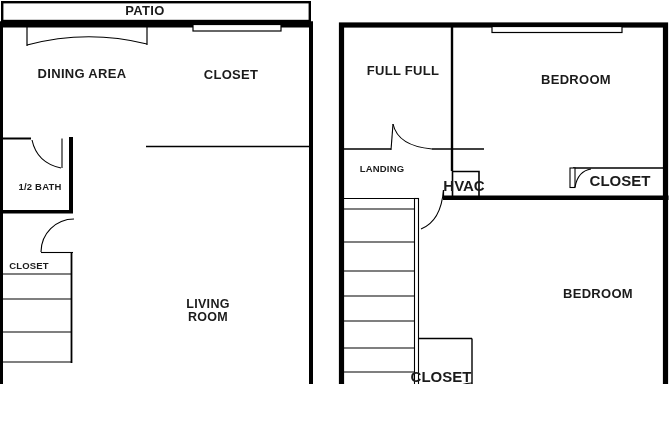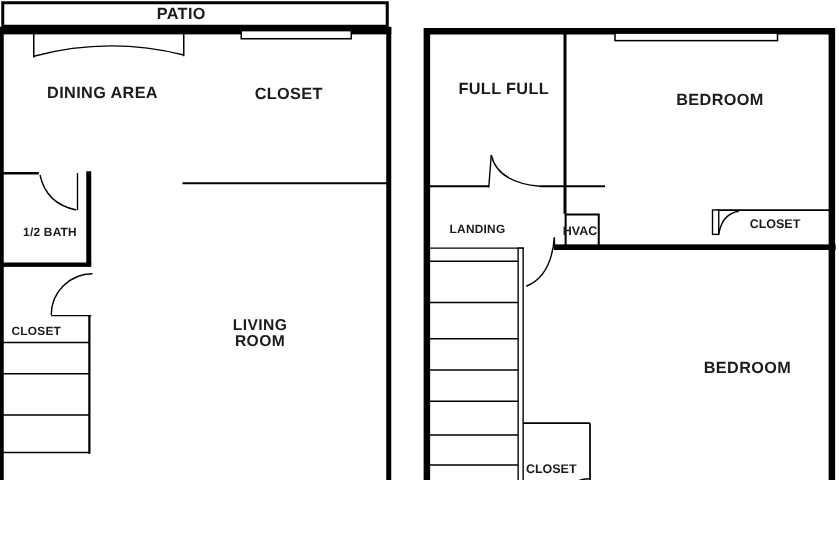--- a/index.html
+++ b/index.html
@@ -16,22 +16,22 @@
     transform:translate(-50%,-50%);
     font-weight:bold;
     color:#1b1b1b;
     white-space:nowrap;
     letter-spacing:.3px;
     line-height:1.05;
     text-align:center;
   }
   .lbl.big{font-size:13px;}
   .lbl.small{font-size:9.5px;letter-spacing:.2px;}
-  .lbl.tiny{font-size:10px;letter-spacing:0;}
-  .lbl.wrap{white-space:normal;width:62px;font-size:12.5px;}
+  .lbl.tiny{font-size:15px;letter-spacing:0;}
+  .lbl.wrap{white-space:normal;width:62px;font-size:12.5px;margin-top:44px;}
 </style>
 </head>
 <body>
 
 <div id="plan">
 
   <svg width="671" height="428" viewBox="0 0 671 428">
 
     <g stroke="#000" fill="none">
 
@@ -125,19 +125,19 @@
 
   <div class="lbl big" style="left:145px;top:11px;">PATIO</div>
   <div class="lbl big" style="left:82px;top:74px;">DINING AREA</div>
   <div class="lbl big" style="left:231px;top:75px;">CLOSET</div>
   <div class="lbl small" style="left:40px;top:187px;">1/2 BATH</div>
   <div class="lbl small" style="left:29px;top:266px;">CLOSET</div>
   <div class="lbl wrap" style="left:208px;top:267px;">LIVING ROOM</div>
 
   <div class="lbl big" style="left:403px;top:71px;">FULL FULL</div>
   <div class="lbl big" style="left:576px;top:80px;">BEDROOM</div>
-  <div class="lbl small" style="left:382px;top:184px;">LANDING</div>
+  <div class="lbl small" style="left:382px;top:169px;">LANDING</div>
   <div class="lbl tiny" style="left:464px;top:186px;">HVAC</div>
   <div class="lbl tiny" style="left:620px;top:181px;">CLOSET</div>
   <div class="lbl big" style="left:598px;top:294px;">BEDROOM</div>
   <div class="lbl tiny" style="left:441px;top:377px;">CLOSET</div>
 
 </div>
 
 </body></html>

